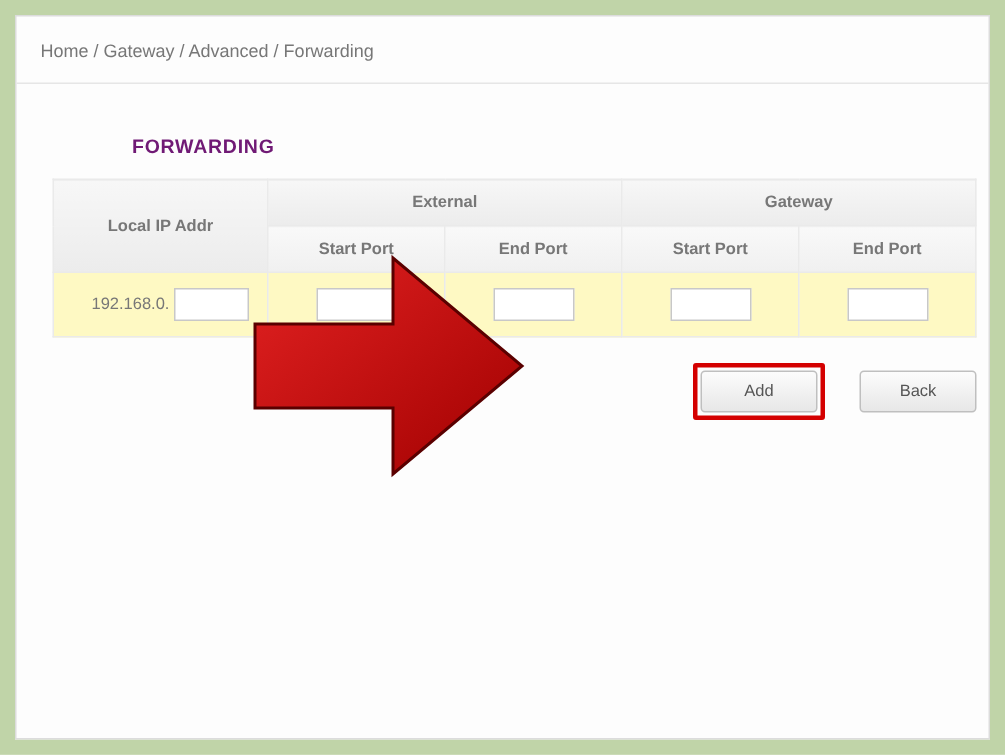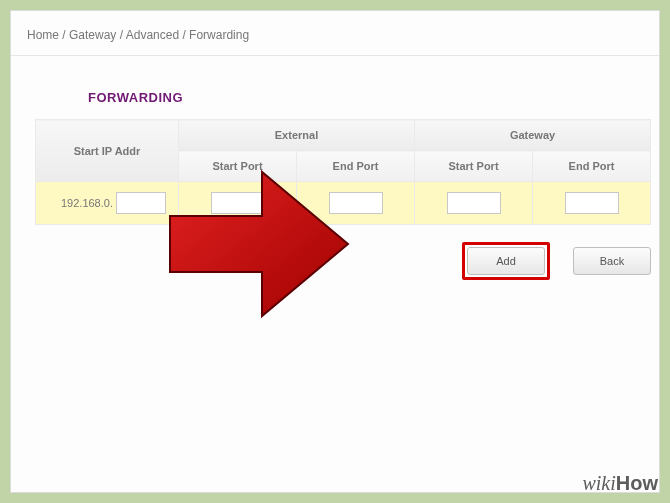--- a/index.html
+++ b/index.html
@@ -141,21 +141,21 @@
     <div class="crumbs-wrap">
       <span class="crumbs">Home / Gateway / Advanced / Forwarding</span>
     </div>
 
     <div class="content">
       <div class="title">FORWARDING</div>
 
       <table class="fwd">
         <thead>
           <tr>
-            <th rowspan="2" style="width:140px">Start IP Addr</th>
+            <th rowspan="2" style="width:140px">Local IP Addr</th>
             <th colspan="2">External</th>
             <th colspan="2">Gateway</th>
           </tr>
           <tr class="sub">
             <th>Start Port</th>
             <th>End Port</th>
             <th>Start Port</th>
             <th>End Port</th>
           </tr>
         </thead>
@@ -186,16 +186,13 @@
   <svg class="arrow" viewBox="0 0 190 156">
     <defs>
       <linearGradient id="ag" x1="0" y1="0" x2="1" y2="1">
         <stop offset="0" stop-color="#e32222"></stop>
         <stop offset="1" stop-color="#a00000"></stop>
       </linearGradient>
     </defs>
     <path d="M 8 50 L 100 50 L 100 6 L 186 78 L 100 150 L 100 106 L 8 106 Z" fill="url(#ag)" stroke="#5a0000" stroke-width="2"></path>
   </svg>
 
-  <div class="wm">
-    <span class="w">wiki</span><span class="h">How</span>
-  </div>
 </div>
 
 </body></html>

